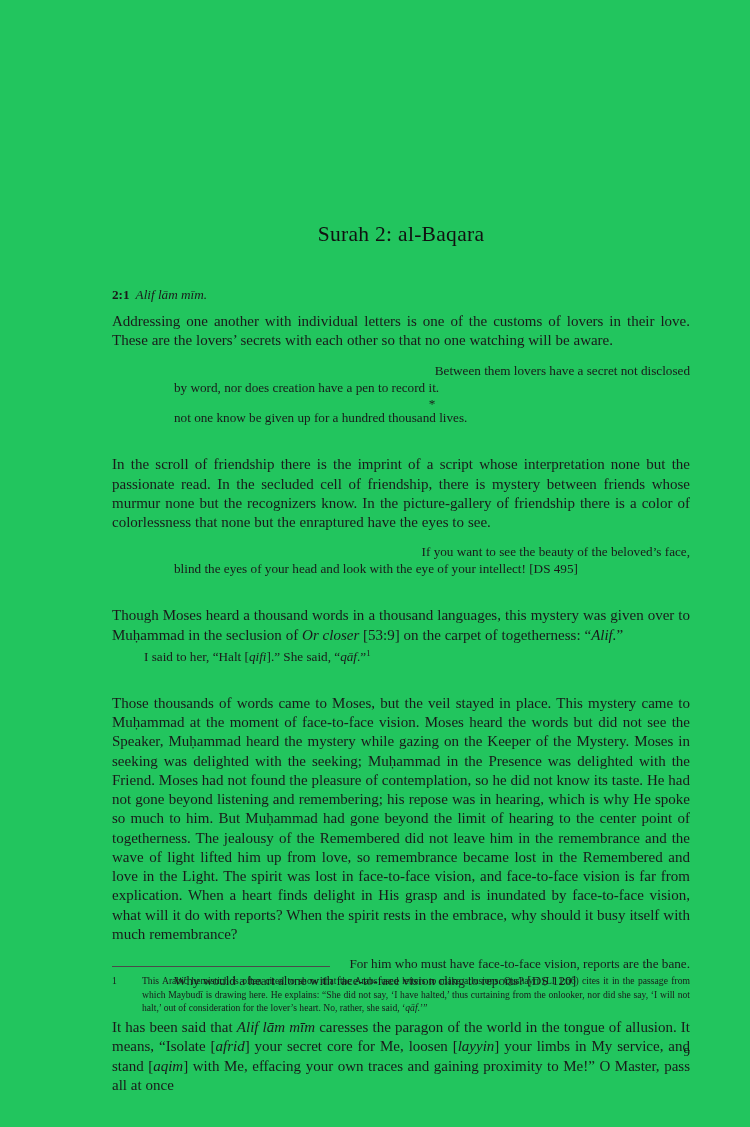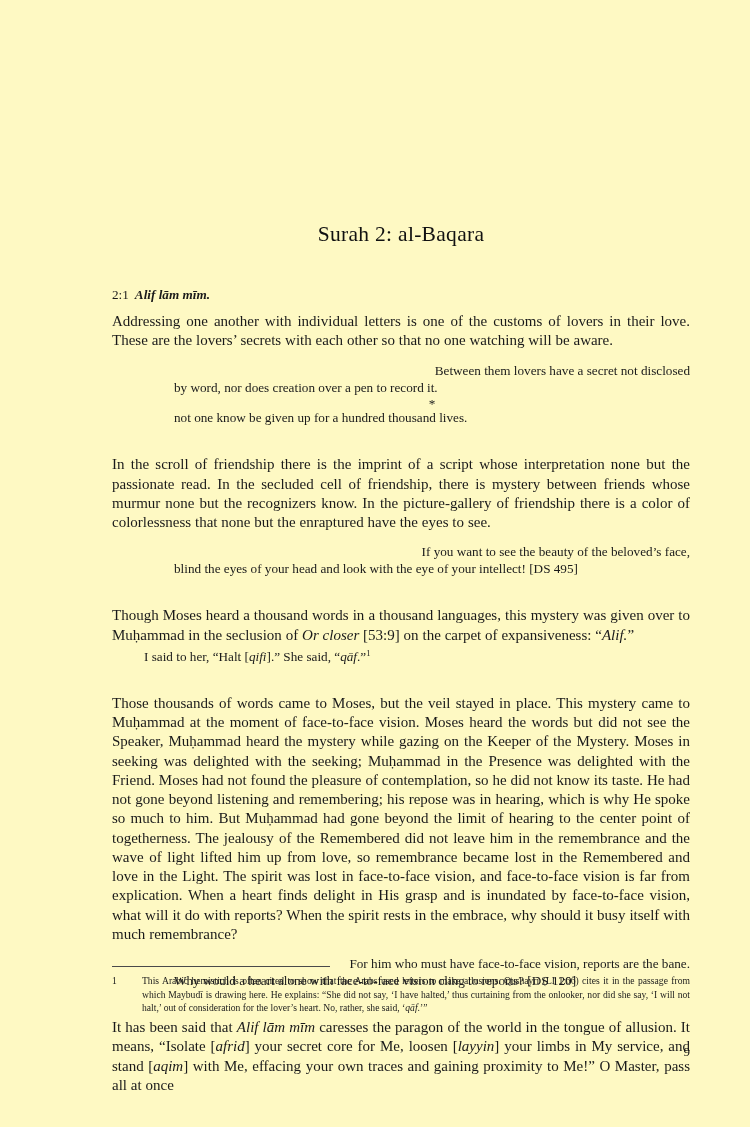--- a/index.html
+++ b/index.html
@@ -4,21 +4,21 @@
 <style>
   html, body {
     margin: 0;
     padding: 0;
     background: #ffffff;
   }
   .page {
     position: relative;
     width: 750px;
     height: 1127px;
-    background: #fef9c3;
+    background: #22c55e;
     font-family: "Liberation Serif", "DejaVu Serif", serif;
     color: #1a1a1a;
     box-sizing: border-box;
     overflow: hidden;
   }
   .content {
     position: absolute;
     left: 112px;
     top: 0;
     width: 578px;
@@ -33,26 +33,26 @@
     padding-top: 222px;
     color: #111;
   }
 
   .verse-head {
     margin-top: 40px;
     font-size: 13.2px;
     line-height: 1.22;
   }
   .verse-num {
-    font-weight: normal;
+    font-weight: bold;
     text-align: center;
   }
   .verse-text {
     font-style: italic;
-    font-weight: bold;
+    font-weight: normal;
     padding-left: 6px;
   }
 
   p.body {
     font-size: 15px;
     line-height: 1.285;
     text-align: justify;
     margin: 9px 0 0 0;
     word-spacing: 0.1px;
   }
@@ -135,34 +135,34 @@
     <h1 class="chapter-title">Surah 2: al-Baqara</h1>
 
     <div class="verse-head">
       <span class="verse-num">2:1</span><span class="verse-text">Alif lām mīm.</span>
     </div>
 
     <p class="body">Addressing one another with individual letters is one of the customs of lovers in their love.  These are the lovers’ secrets with each other so that no one watching will be aware.</p>
 
     <div class="poem">
       <div class="line1">Between them lovers have a secret not disclosed</div>
-      <div class="line2">by word, nor does creation over a pen to record it.</div>
+      <div class="line2">by word, nor does creation have a pen to record it.</div>
       <div class="sep">*</div>
       <div class="line2">not one know be given up for a hundred thousand lives.</div>
     </div>
 
     <p class="body tight">In the scroll of friendship there is the imprint of a script whose interpretation none but the passionate read.  In the secluded cell of friendship, there is mystery between friends whose murmur none but the recognizers know.  In the picture-gallery of friendship there is a color of colorlessness that none but the enraptured have the eyes to see.</p>
 
     <div class="poem">
       <div class="line1">If you want to see the beauty of the beloved’s face,</div>
       <div class="line2">blind the eyes of your head and look with the eye of your intellect!  [DS 495]</div>
     </div>
 
     <p class="body tight">
-      <span>Though Moses heard a thousand words in a thousand languages, this mystery was given over to Muḥammad in the seclusion of </span><span class="it">Or closer</span><span> [53:9] on the carpet of expansiveness:  “</span><span class="it">Alif.</span><span>”</span>
+      <span>Though Moses heard a thousand words in a thousand languages, this mystery was given over to Muḥammad in the seclusion of </span><span class="it">Or closer</span><span> [53:9] on the carpet of togetherness:  “</span><span class="it">Alif.</span><span>”</span>
     </p>
 
     <div class="indent-line">
       <span>I said to her, “Halt [</span><span class="it">qifi</span><span>].”  She said, “</span><span class="it">qāf</span><span>.”</span><sup class="fn">1</sup>
     </div>
 
     <p class="body tight">Those thousands of words came to Moses, but the veil stayed in place.  This mystery came to Muḥammad at the moment of face-to-face vision.  Moses heard the words but did not see the Speaker, Muḥammad heard the mystery while gazing on the Keeper of the Mystery. Moses in seeking was delighted with the seeking; Muḥammad in the Presence was delighted with the Friend. Moses had not found the pleasure of contemplation, so he did not know its taste.  He had not gone beyond listening and remembering; his repose was in hearing, which is why He spoke so much to him.  But Muḥammad had gone beyond the limit of hearing to the center point of togetherness. The jealousy of the Remembered did not leave him in the remembrance and the wave of light lifted him up from love, so remembrance became lost in the Remembered and love in the Light.  The spirit was lost in face-to-face vision, and face-to-face vision is far from explication.  When a heart finds delight in His grasp and is inundated by face-to-face vision, what will it do with reports? When the spirit rests in the embrace, why should it busy itself with much remembrance?</p>
 
     <div class="poem">
       <div class="line1">For him who must have face-to-face vision, reports are the bane.</div>

